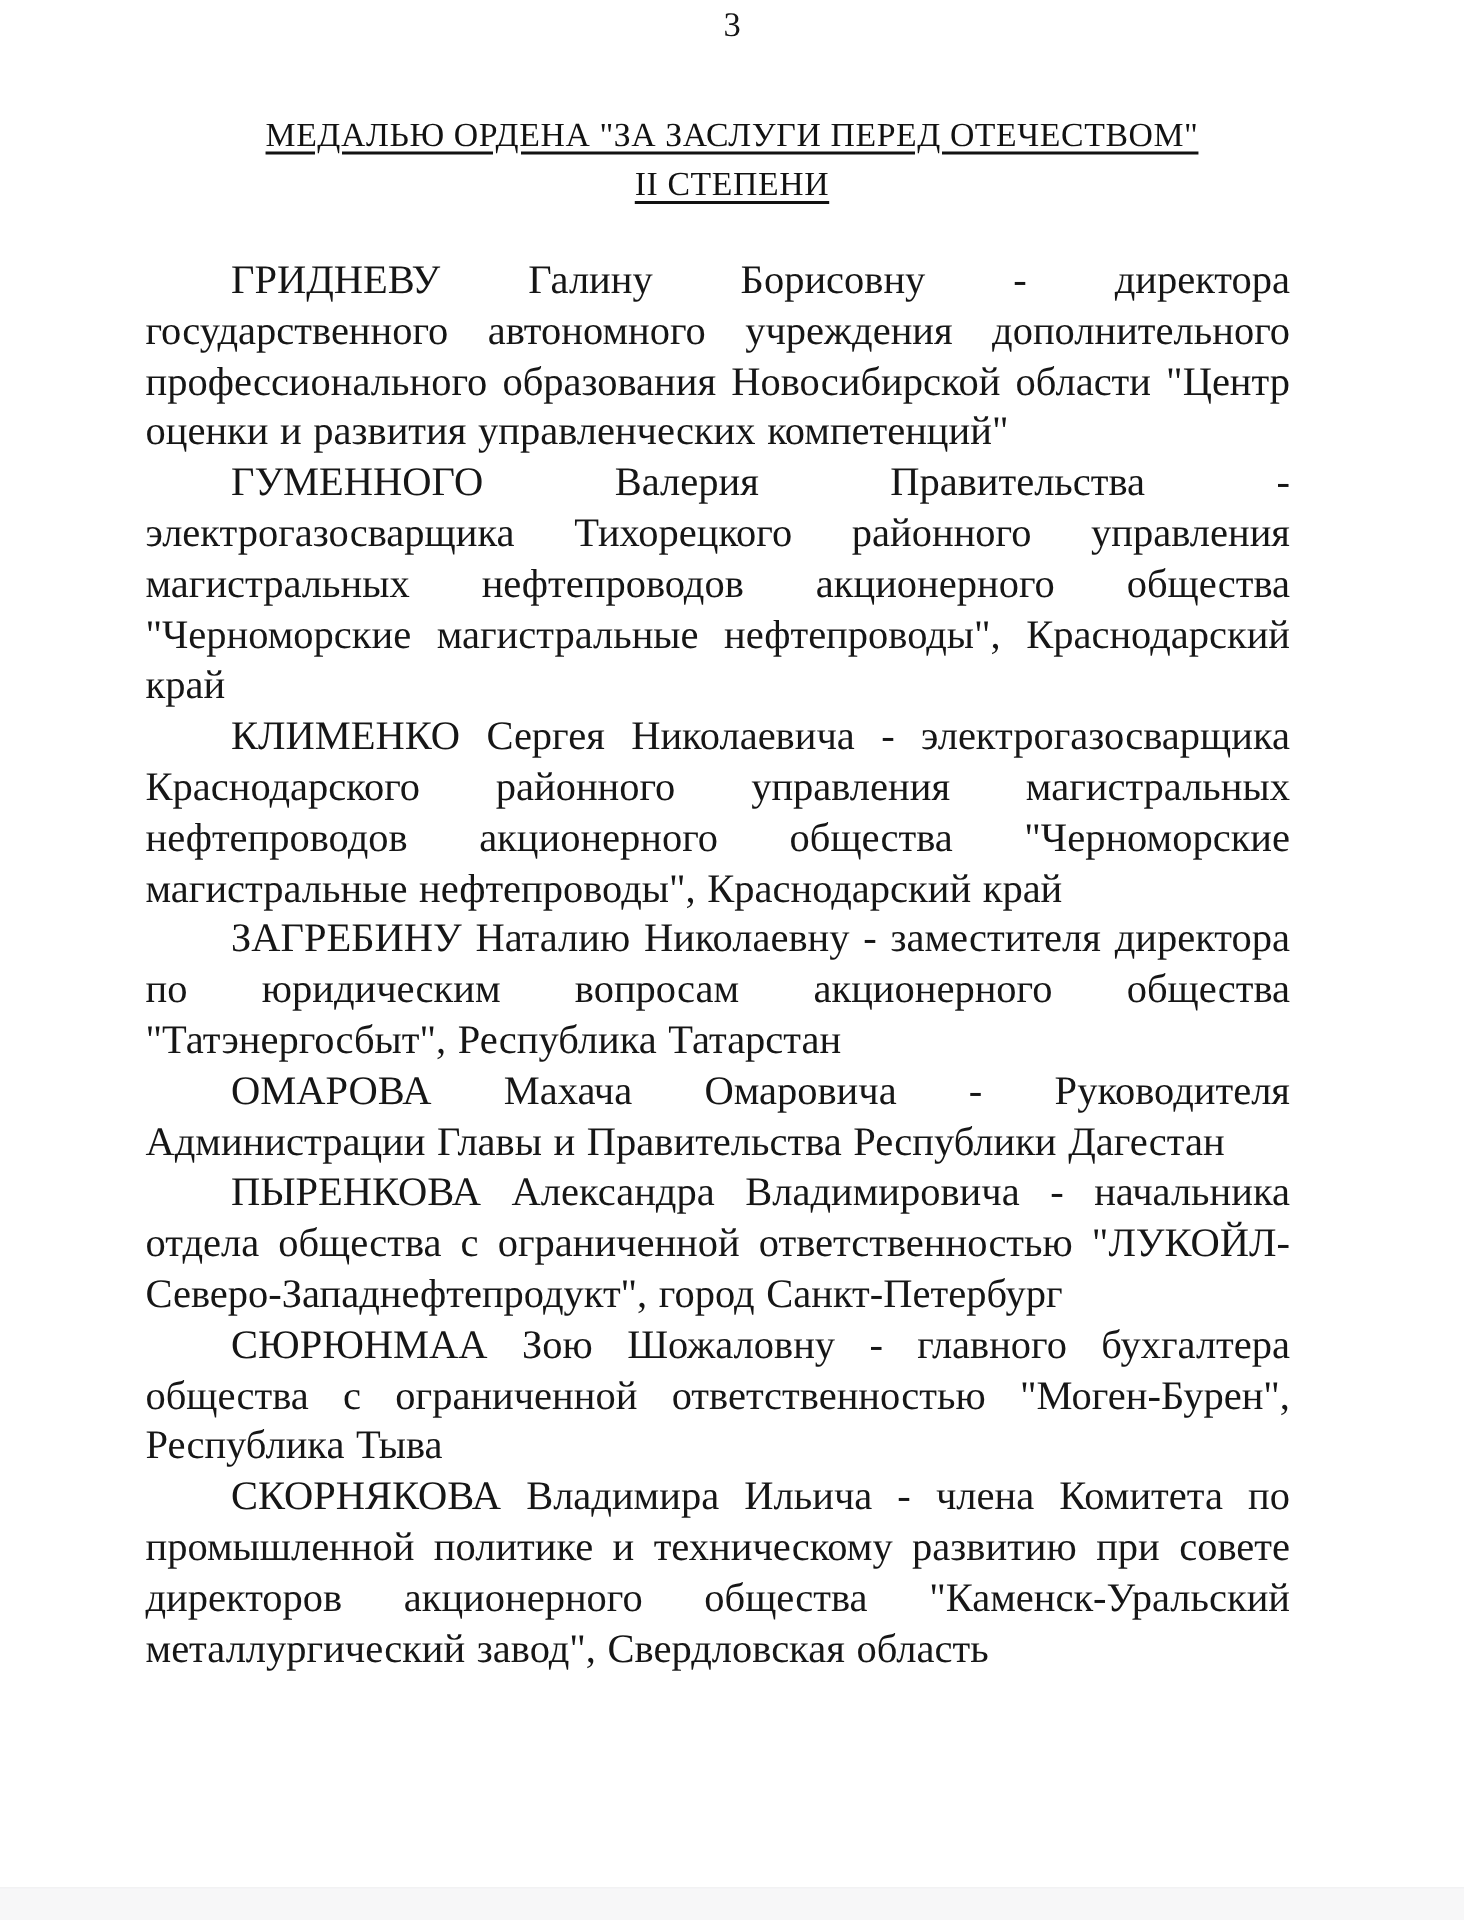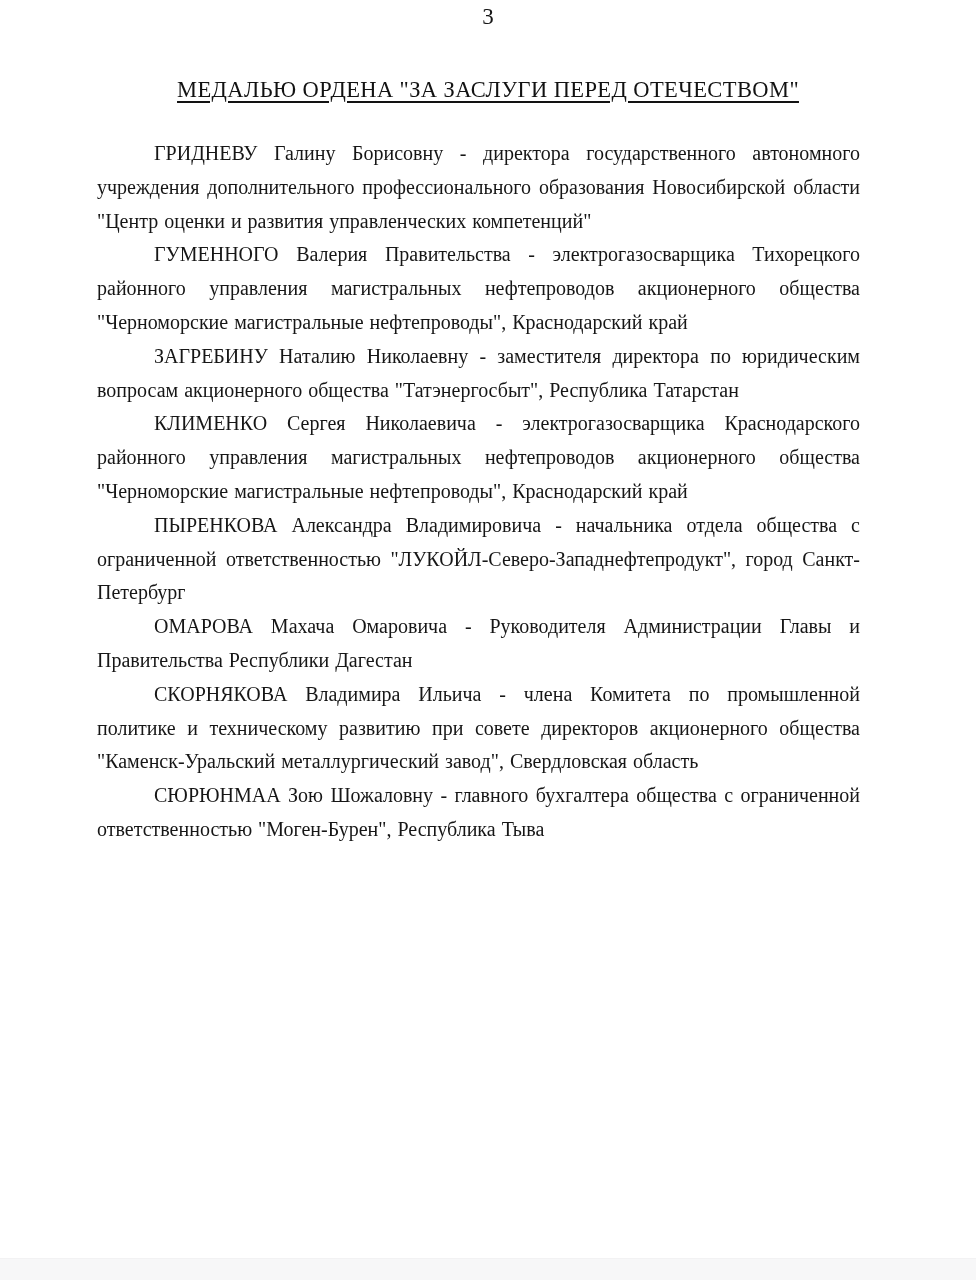--- a/index.html
+++ b/index.html
@@ -43,21 +43,21 @@
     text-underline-offset: 4px;
     text-decoration-thickness: 1.6px;
   }
   .content {
     margin: 31px 116px 0 97px;
   }
   .content p {
     margin: 0;
     text-align: justify;
     text-indent: 57px;
-    font-size: 20px;
+    font-size: 27px;
     line-height: 33.8px;
     word-spacing: 1px;
     color: #161616;
   }
   .footer-strip {
     position: absolute;
     left: 0;
     bottom: 0;
     width: 976px;
     height: 22px;
@@ -69,28 +69,31 @@
 <body>
 
 <div class="page">
 
   <div class="page-number">3</div>
 
   <div class="heading">
     <div>
       <span class="hline">МЕДАЛЬЮ ОРДЕНА "ЗА ЗАСЛУГИ ПЕРЕД ОТЕЧЕСТВОМ"</span>
     </div>
+    <div>
+      <span class="hline">II СТЕПЕНИ</span>
+    </div>
   </div>
 
   <div class="content">
     <p>ГРИДНЕВУ Галину Борисовну - директора государственного автономного учреждения дополнительного профессионального образования Новосибирской области "Центр оценки и развития управленческих компетенций"</p>
     <p>ГУМЕННОГО Валерия Правительства - электрогазосварщика Тихорецкого районного управления магистральных нефтепроводов акционерного общества "Черноморские магистральные нефтепроводы", Краснодарский край</p>
+    <p>КЛИМЕНКО Сергея Николаевича - электрогазосварщика Краснодарского районного управления магистральных нефтепроводов акционерного общества "Черноморские магистральные нефтепроводы", Краснодарский край</p>
     <p>ЗАГРЕБИНУ Наталию Николаевну - заместителя директора по юридическим вопросам акционерного общества "Татэнергосбыт", Республика Татарстан</p>
-    <p>КЛИМЕНКО Сергея Николаевича - электрогазосварщика Краснодарского районного управления магистральных нефтепроводов акционерного общества "Черноморские магистральные нефтепроводы", Краснодарский край</p>
+    <p>ОМАРОВА Махача Омаровича - Руководителя Администрации Главы и Правительства Республики Дагестан</p>
     <p>ПЫРЕНКОВА Александра Владимировича - начальника отдела общества с ограниченной ответственностью "ЛУКОЙЛ-Северо-Западнефтепродукт", город Санкт-Петербург</p>
-    <p>ОМАРОВА Махача Омаровича - Руководителя Администрации Главы и Правительства Республики Дагестан</p>
+    <p>СЮРЮНМАА Зою Шожаловну - главного бухгалтера общества с ограниченной ответственностью "Моген-Бурен", Республика Тыва</p>
     <p>СКОРНЯКОВА Владимира Ильича - члена Комитета по промышленной политике и техническому развитию при совете директоров акционерного общества "Каменск-Уральский металлургический завод", Свердловская область</p>
-    <p>СЮРЮНМАА Зою Шожаловну - главного бухгалтера общества с ограниченной ответственностью "Моген-Бурен", Республика Тыва</p>
   </div>
 
   <div class="footer-strip"></div>
 
 </div>
 
 </body></html>

